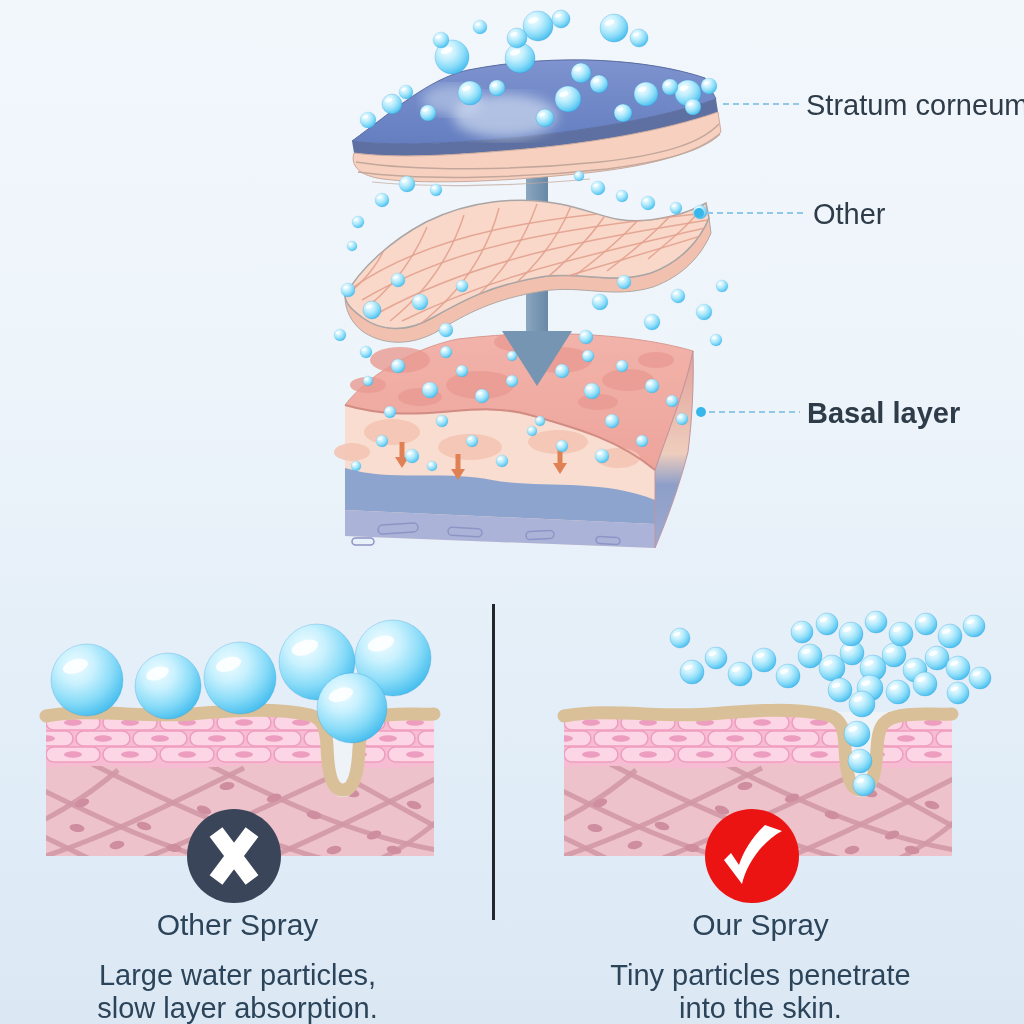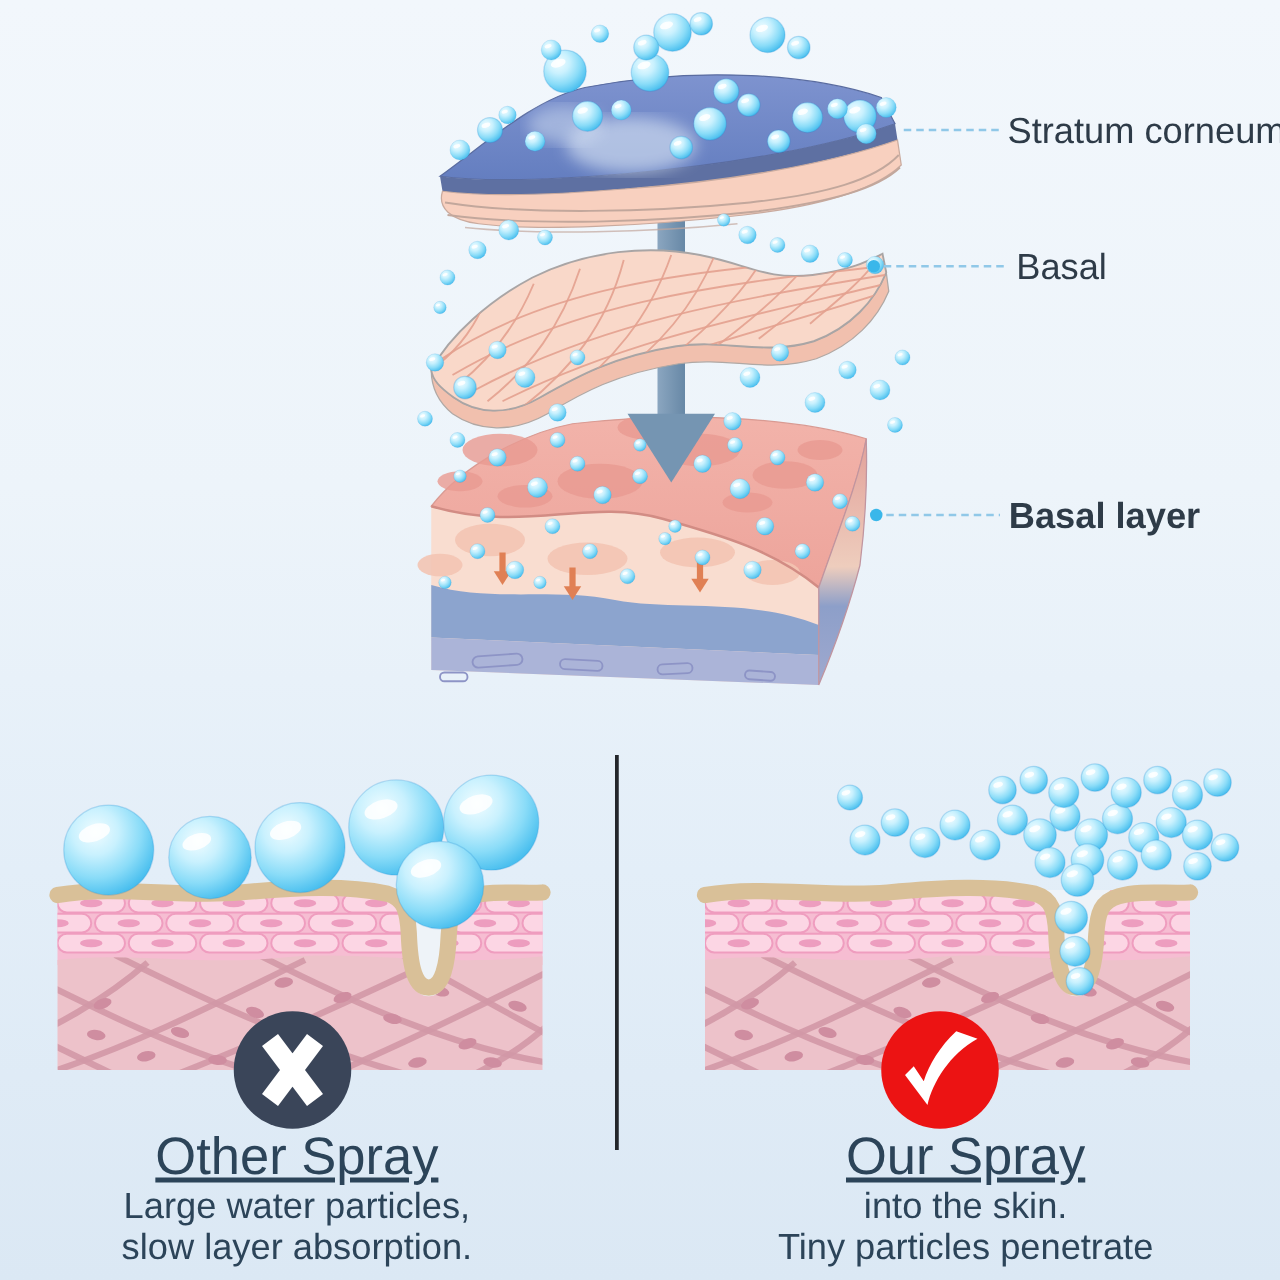--- a/index.html
+++ b/index.html
@@ -11,22 +11,22 @@
   .panelSvg{top:598px;width:460px;height:330px;}
   #leftSvg{left:22px;}
   #rightSvg{left:540px;}
   .layer-label{position:absolute;font-size:29px;color:#2e3b48;white-space:nowrap;}
   #lab0{left:806px;top:89px;}
   #lab1{left:813px;top:198px;}
   #lab2{left:807px;top:397px;font-weight:bold;}
   .divider{position:absolute;left:492px;top:604px;width:3px;height:316px;background:#23262b;}
   .panel-caption{position:absolute;top:906px;text-align:center;color:#2c4459;}
   #capL{left:20px;width:435px;}
-  #capR{left:560px;width:425px;}
-  .caption-title{font-size:42px;line-height:38px;margin-bottom:5px;text-decoration:underline;}
+  #capR{left:548px;width:425px;}
+  .caption-title{font-size:30px;line-height:38px;margin-bottom:15px;}
   .caption-line{font-size:29px;line-height:33px;text-align:center;}
 </style>
 </head>
 <body>
 
 <div class="stage">
 
   <svg id="topSvg" width="1024" height="580" viewBox="0 0 1024 580">
     <defs>
       <linearGradient id="tg-blue" x1="0" y1="0" x2="0" y2="1">
@@ -316,21 +316,21 @@
     <g>
       <line x1="723" y1="104" x2="799" y2="104" stroke="#90c8e8" stroke-width="2" stroke-dasharray="6 4"></line>
       <circle cx="699" cy="213" r="5" fill="#39b7ea"></circle>
       <line x1="707" y1="213" x2="806" y2="213" stroke="#90c8e8" stroke-width="2" stroke-dasharray="6 4"></line>
       <circle cx="701" cy="412" r="5" fill="#39b7ea"></circle>
       <line x1="709" y1="412" x2="800" y2="412" stroke="#90c8e8" stroke-width="2" stroke-dasharray="6 4"></line>
     </g>
   </svg>
 
   <div class="layer-label" id="lab0">Stratum corneum</div>
-  <div class="layer-label" id="lab1">Basal</div>
+  <div class="layer-label" id="lab1">Other</div>
   <div class="layer-label" id="lab2">Basal layer</div>
 
   <div class="divider"></div>
 
   <svg id="leftSvg" class="panelSvg" viewBox="0 0 460 330">
       <defs>
         <radialGradient id="p0dg" cx="0.35" cy="0.3" r="0.85">
           <stop offset="0" stop-color="#f0fcff"></stop>
           <stop offset="0.3" stop-color="#c9f1fe"></stop>
           <stop offset="0.6" stop-color="#8adcf8"></stop>
@@ -605,16 +605,16 @@
       </g>
     </svg>
 
   <div class="panel-caption" id="capL">
     <div class="caption-title">Other Spray</div>
     <div class="caption-line">Large water particles,</div>
     <div class="caption-line">slow layer absorption.</div>
   </div>
   <div class="panel-caption" id="capR">
     <div class="caption-title">Our Spray</div>
+    <div class="caption-line">Tiny particles penetrate</div>
     <div class="caption-line">into the skin.</div>
-    <div class="caption-line">Tiny particles penetrate</div>
   </div>
 </div>
 
 </body></html>

